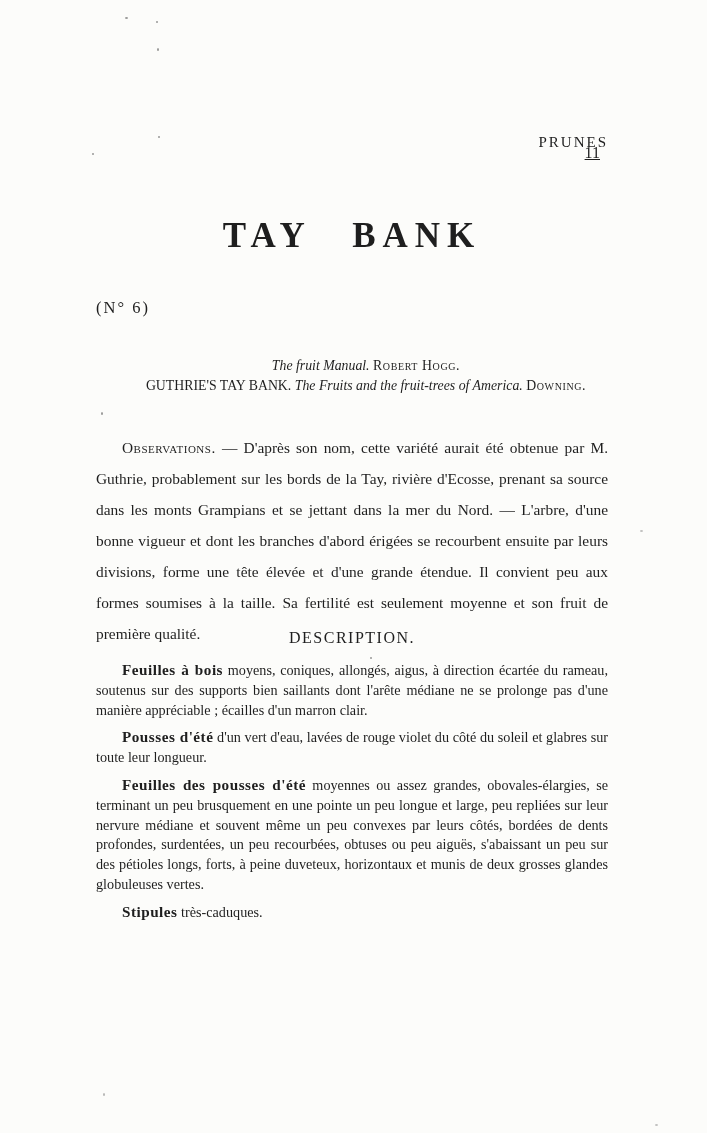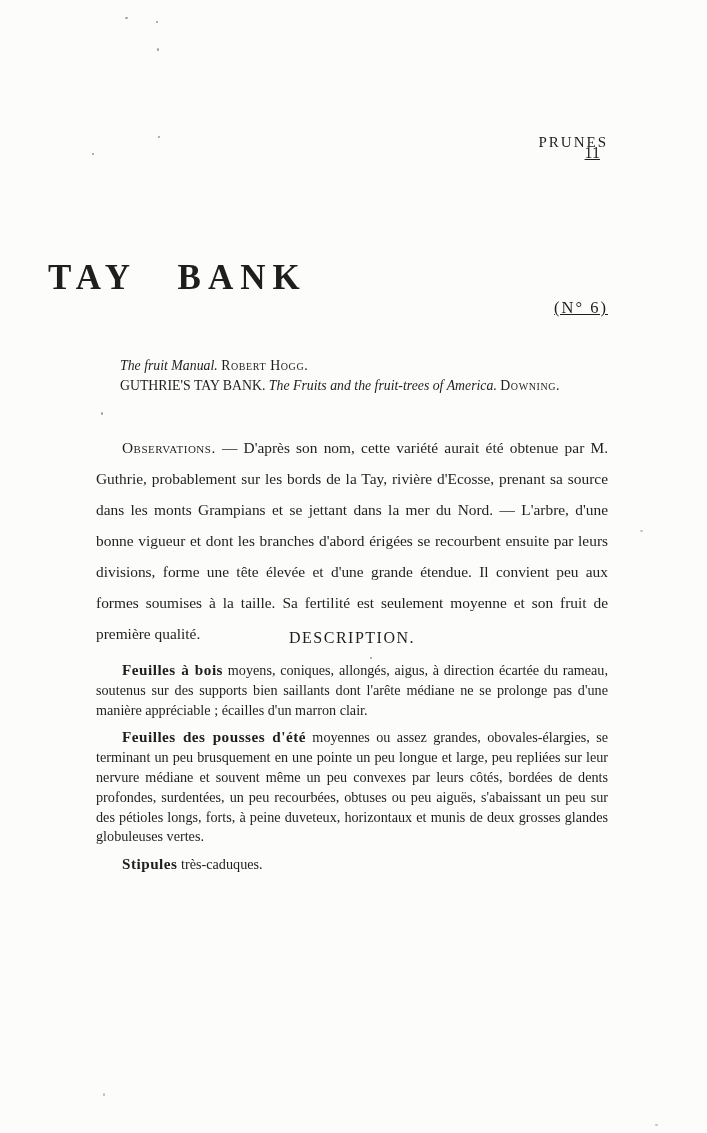--- a/index.html
+++ b/index.html
@@ -20,34 +20,33 @@
     font-size:15px; letter-spacing:2px;
   }
   .page-number {
     top:144px; left:548px; width:52px;
     text-align:right;
     font-size:16px;
     text-decoration:underline;
   }
   .main-title {
     top:216px; left:48px; width:608px;
-    text-align:left;
+    text-align:center;
     font-size:35px; font-weight:bold;
     letter-spacing:7px; word-spacing:26px;
     white-space:nowrap;
-    margin-top:42px;
   }
   .number-line {
     top:298px; left:96px; width:512px;
-    text-align:right;
-    font-size:16.5px; letter-spacing:2px;text-decoration:underline;
+    text-align:left;
+    font-size:16.5px; letter-spacing:2px;
   }
   .references {
     top:356px; left:120px; width:492px;
-    font-size:13.8px; line-height:19.5px;
+    font-size:13.8px; line-height:19.5px;text-align:center;
   }
   .it { font-style:italic; }
   .sc { font-variant:small-caps; letter-spacing:0.6px; }
 
   .observations {
     top:432px; left:96px; width:512px;
     font-size:15.4px; line-height:31px;
     text-align:justify; text-indent:26px;
   }
   .obs-label { font-variant:small-caps; letter-spacing:0.5px; }
@@ -105,20 +104,21 @@
   </div>
 
   <div class="abs observations">
     <span class="obs-label">Observations.</span> <span>— D'après son nom, cette variété aurait été obtenue par M. Guthrie, probablement sur les bords de la Tay, rivière d'Ecosse, prenant sa source dans les monts Grampians et se jettant dans la mer du Nord. — L'arbre, d'une bonne vigueur et dont les branches d'abord érigées se recourbent ensuite par leurs divisions, forme une tête élevée et d'une grande étendue. Il convient peu aux formes soumises à la taille. Sa fertilité est seulement moyenne et son fruit de première qualité.</span>
   </div>
 
   <div class="abs desc-heading">DESCRIPTION.</div>
 
   <div class="abs description">
     <p><span class="term">Feuilles à bois</span> <span>moyens, coniques, allongés, aigus, à direction écartée du rameau, soutenus sur des supports bien saillants dont l'arête médiane ne se prolonge pas d'une manière appréciable ; écailles d'un marron clair.</span></p>
+    <p><span class="term">Pousses d'été</span> <span>d'un vert d'eau, lavées de rouge violet du côté du soleil et glabres sur toute leur longueur.</span></p>
     <p><span class="term">Feuilles des pousses d'été</span> <span>moyennes ou assez grandes, obovales-élargies, se terminant un peu brusquement en une pointe un peu longue et large, peu repliées sur leur nervure médiane et souvent même un peu convexes par leurs côtés, bordées de dents profondes, surdentées, un peu recourbées, obtuses ou peu aiguës, s'abaissant un peu sur des pétioles longs, forts, à peine duveteux, horizontaux et munis de deux grosses glandes globuleuses vertes.</span></p>
     <p><span class="term">Stipules</span> <span>très-caduques.</span></p>
   </div>
 
   <div class="speck s1"></div>
   <div class="speck s2"></div>
   <div class="speck s3"></div>
   <div class="speck s4"></div>
   <div class="speck s5"></div>
   <div class="speck s6"></div>

